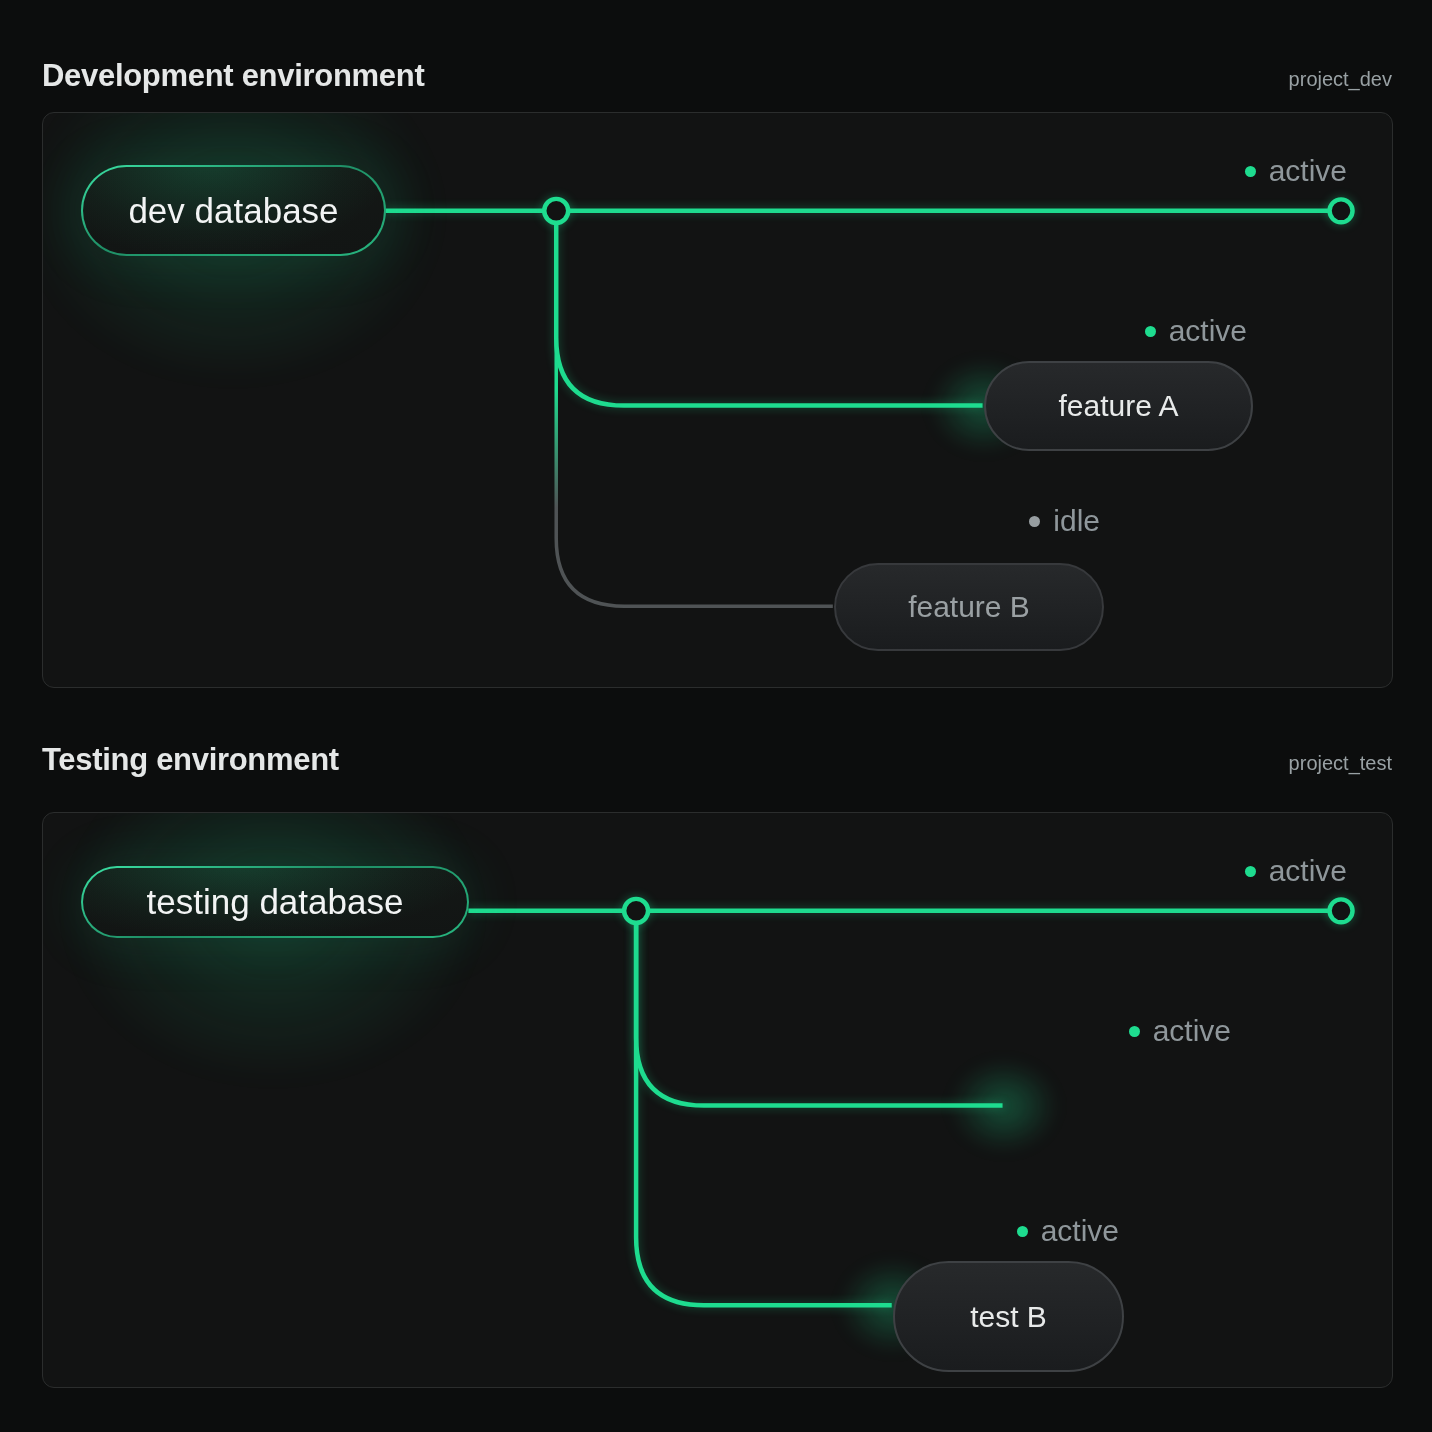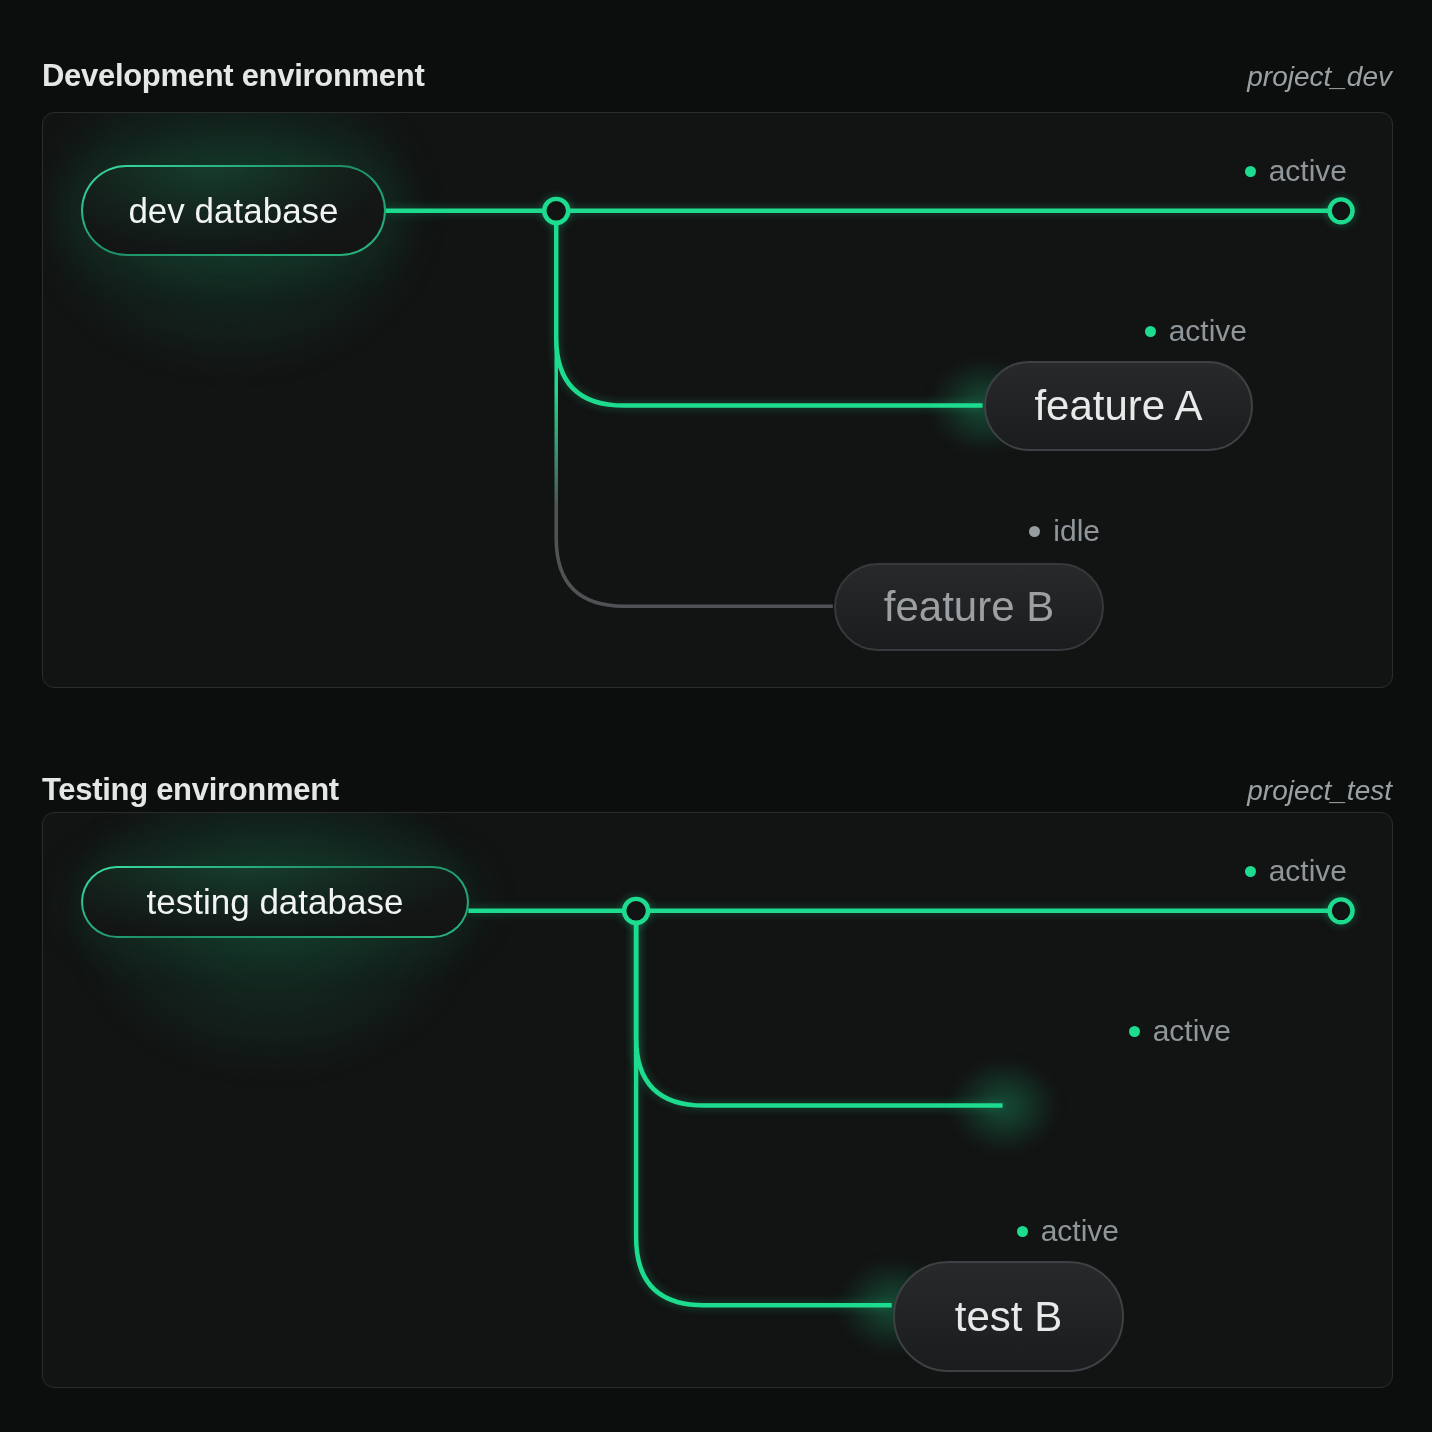--- a/index.html
+++ b/index.html
@@ -17,32 +17,31 @@
   
   .env-header {
     position: absolute;
     left: 42px;
     right: 40px;
     display: flex;
     justify-content: space-between;
     align-items: baseline;
   }
   .env-header.dev  { top: 58px; }
-  .env-header.test { top: 742px; margin-top: 30px; }
+  .env-header.test { top: 742px; }
   .env-title {
     font-size: 31px;
     font-weight: 600;
     letter-spacing: -0.3px;
     color: #e5e7e7;
   }
   .project-label {
-    font-size: 28px;
+    font-size: 20px;
     font-weight: 400;
     color: #99a1a4;
-    font-style: italic;
   }
 
   
   .panel {
     position: absolute;
     left: 42px;
     width: 1351px;
     height: 576px;
     background: #121313;
     border: 1.5px solid #2b2d2d;
@@ -95,21 +94,21 @@
       linear-gradient(#141816, #121514) padding-box,
       linear-gradient(160deg, #3be2a5 0%, #1f8f66 45%, #27b57f 100%) border-box;
     box-shadow: 0 0 55px 6px rgba(30,220,143,.10);
     color: #f2f4f4;
     font-size: 35px;
   }
   .pill.branch {
     border: 2px solid #3e4144;
     background: linear-gradient(180deg, #27292b 0%, #1a1c1e 100%);
     color: #e8eaea;
-    font-size: 42px;
+    font-size: 30px;
   }
   .pill.branch.idle {
     border-color: #37393c;
     color: #9aa0a3;
   }
 
   
   .status {
     position: absolute;
     z-index: 2;
@@ -169,21 +168,21 @@
     </div>
 
     <div class="status" style="right:145px; top:203px;">
       <span class="status-dot green"></span>
       <span>active</span>
     </div>
     <div class="pill branch" style="left:941px; top:248px; width:269px; height:90px;">
       <span class="pill-label">feature A</span>
     </div>
 
-    <div class="status" style="right:292px; top:403px;">
+    <div class="status" style="right:292px; top:393px;">
       <span class="status-dot gray"></span>
       <span>idle</span>
     </div>
     <div class="pill branch idle" style="left:791px; top:450px; width:270px; height:88px;">
       <span class="pill-label">feature B</span>
     </div>
 
   </div>
 
   <div class="env-header test">

